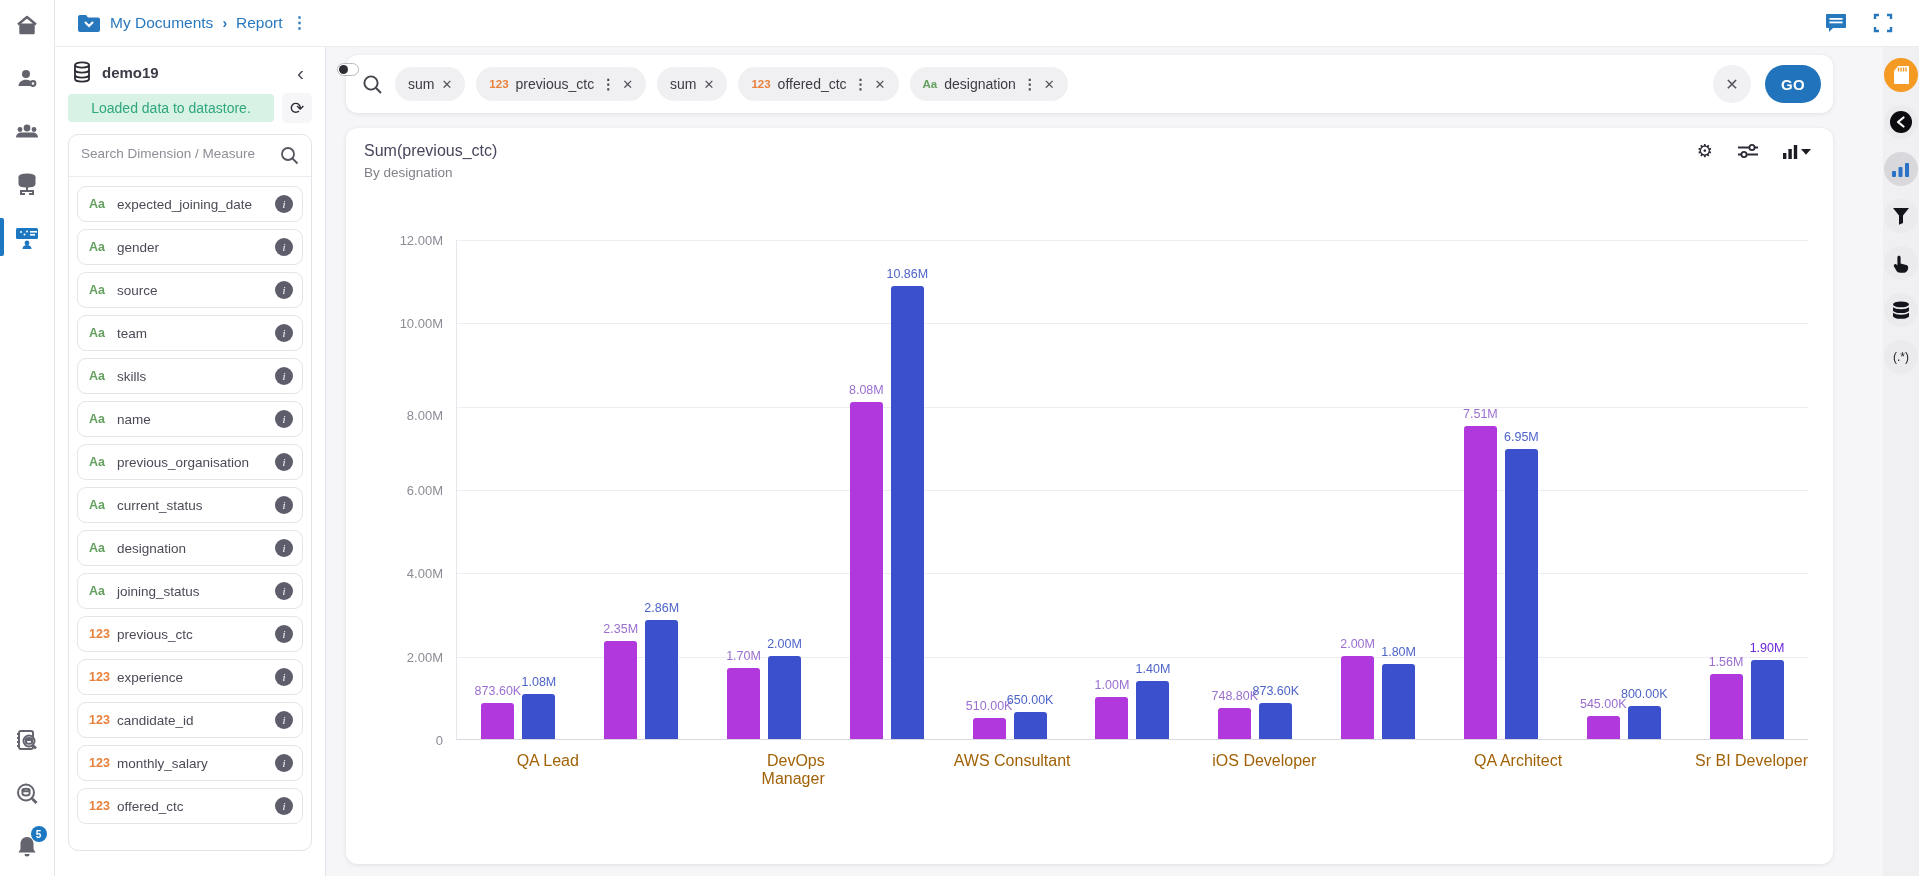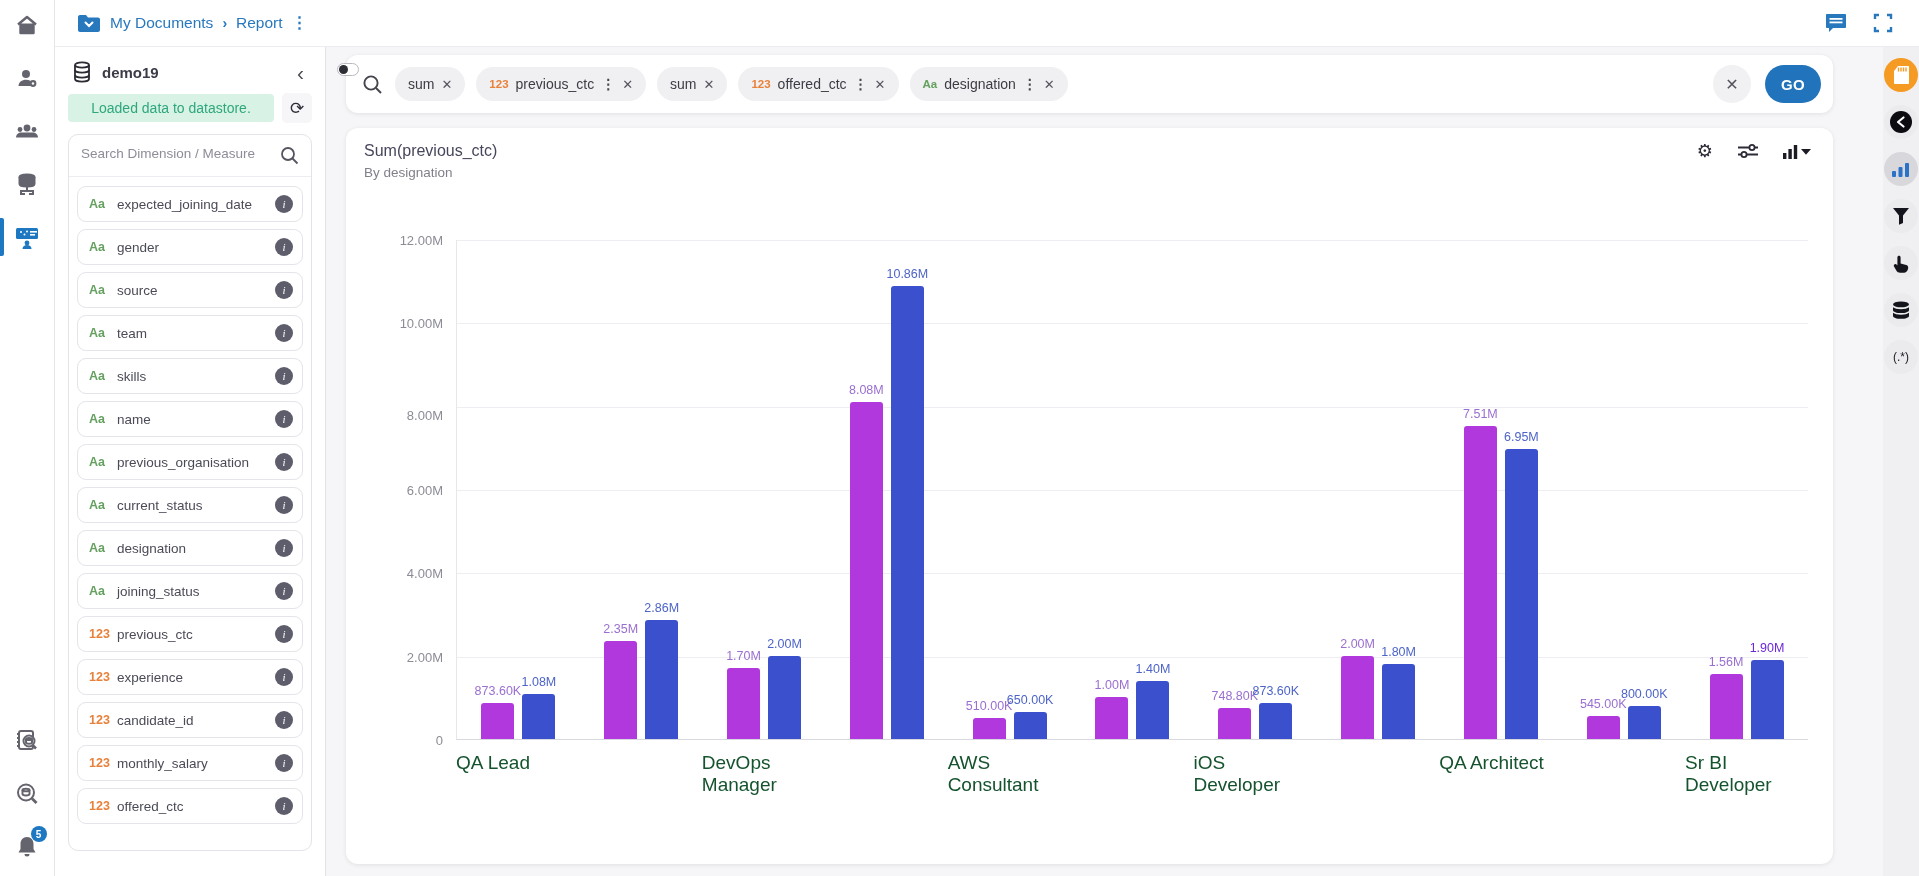--- a/index.html
+++ b/index.html
@@ -97,21 +97,21 @@
   .plot { position:absolute; left:110px; right:25px; top:112px; height:500px; }
   .gridline { position:absolute; left:0; right:0; height:1px; background:#ededf2; }
   .ylab { position:absolute; right:100%; margin-right:13px; transform:translateY(-50%); font-size:13px; color:#8c8c96; white-space:nowrap; }
   .groups { position:absolute; inset:0; display:flex; align-items:flex-end; border-bottom:1px solid #d8d8e0; border-left:1px solid #e6e6ec; }
   .group { flex:1; display:flex; justify-content:center; align-items:flex-end; gap:8px; }
   .barwrap { position:relative; width:33px; }
   .bar { width:100%; height:100%; border-radius:3px 3px 0 0; }
   .vlabel { position:absolute; bottom:100%; margin-bottom:5px; left:50%; transform:translateX(-50%);
             font-size:12.5px; white-space:nowrap; }
   .cats { position:absolute; left:0; right:0; top:512px; display:flex; }
-  .cat { flex:1; text-align:left; font-size:19px; color:#14532d; }
+  .cat { flex:1; text-align:right; font-size:16px; color:#a16207; }
 
   svg { display:block; }
 </style>
 </head>
 <body>
 
 <div class="app">
 
   <nav class="leftbar">
     <div class="lb-item first">

